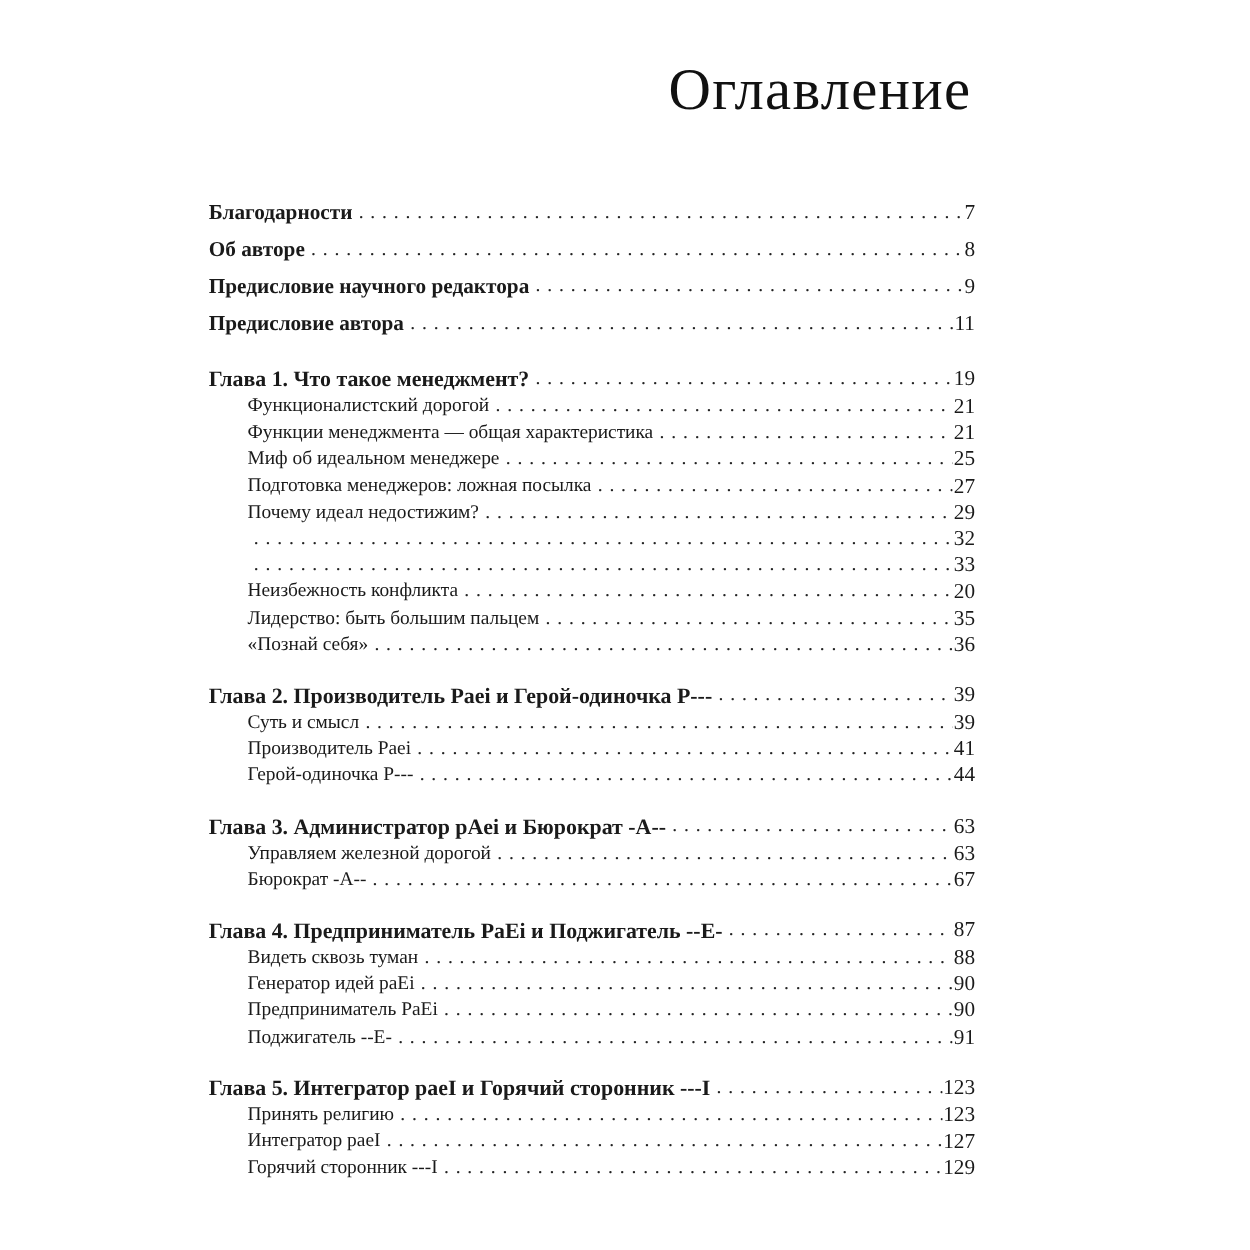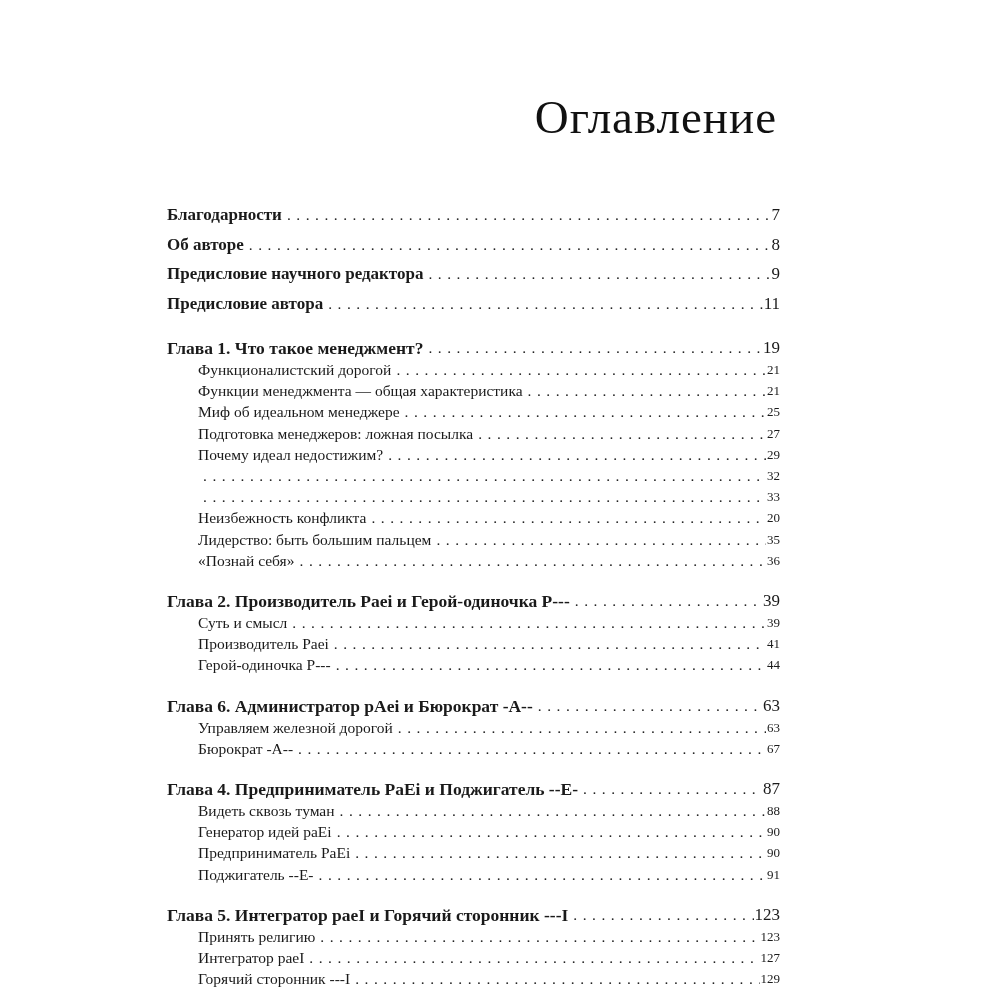--- a/index.html
+++ b/index.html
@@ -14,21 +14,20 @@
     background: #ffffff;
     color: #1a1a1a;
     font-family: "Liberation Serif", serif;
     overflow: hidden;
     box-sizing: border-box;
   }
   .content {
     box-sizing: border-box;
     width: 100%;
     padding: 46px 220px 0 167px;
-    margin-top: 45px;
   }
   .title {
     margin: 0;
     padding: 0 3px 0 0;
     font-family: "Liberation Serif", serif;
     font-weight: 400;
     font-size: 47px;
     line-height: 52px;
     text-align: right;
     letter-spacing: 1px;
@@ -74,21 +73,21 @@
   }
   .leader::after {
     content: "..........................................................................................................................";
   }
   .pagenum {
     flex: 0 0 auto;
     font-weight: 400;
     text-align: right;
   }
   .front-row .pagenum, .chapter-row .pagenum { font-size: 17px; }
-  .section-row .pagenum { font-size: 13px; }
+  .section-row .pagenum { font-size: 17px; }
 </style>
 </head>
 <body>
 
 <div class="page">
   <div class="content">
     <h1 class="title">Оглавление</h1>
     <div class="toc">
       <div id="front-matter">
           <div class="row front-row">
@@ -180,21 +179,21 @@
     <span class="label">Производитель Paei</span>
     <span class="leader"></span>
     <span class="pagenum">41</span>
   </div>
           <div class="row section-row">
     <span class="label">Герой-одиночка P---</span>
     <span class="leader"></span>
     <span class="pagenum">44</span>
   </div>
           <div class="row chapter-row">
-    <span class="label">Глава 6. Администратор pAei и Бюрократ -A--</span>
+    <span class="label">Глава 3. Администратор pAei и Бюрократ -A--</span>
     <span class="leader"></span>
     <span class="pagenum">63</span>
   </div>
           <div class="row section-row">
     <span class="label">Управляем железной дорогой</span>
     <span class="leader"></span>
     <span class="pagenum">63</span>
   </div>
           <div class="row section-row">
     <span class="label">Бюрократ -A--</span>

